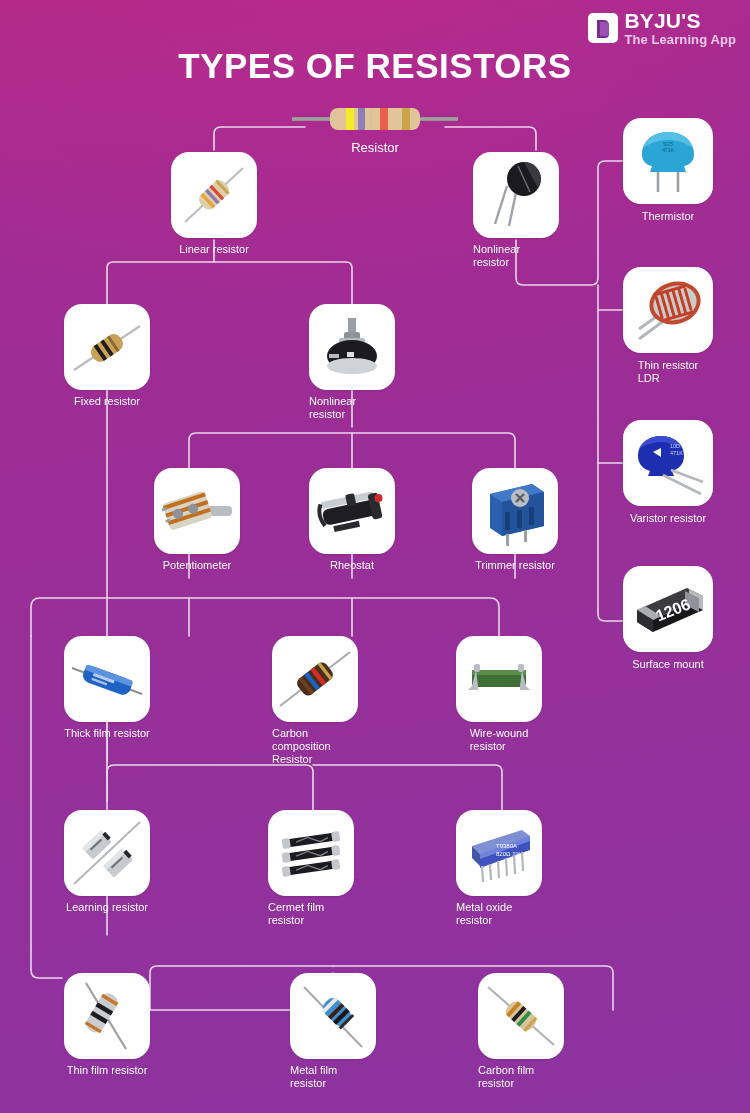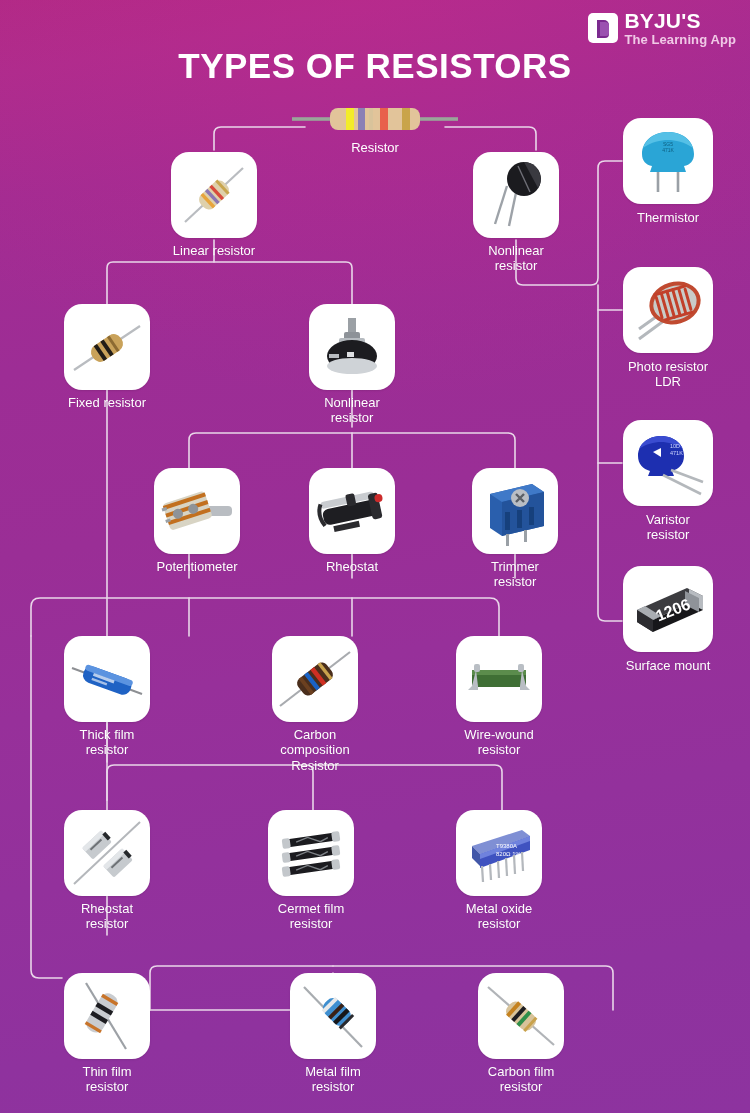--- a/index.html
+++ b/index.html
@@ -39,21 +39,21 @@
 
   
   .node{position:absolute;display:flex;flex-direction:column;align-items:center;}
   .card{
     background:#ffffff;border-radius:18px;
     display:flex;align-items:center;justify-content:center;
     overflow:hidden;box-shadow:0 1px 2px rgba(0,0,0,.10);
   }
   .card svg{display:block;}
   .lbl{
-    color:#ffffff;font-size:13px;text-align:center;margin-top:5px;
+    color:#ffffff;font-size:11px;margin-top:5px;
     line-height:1.18;white-space:pre-line;text-shadow:0 0 1px rgba(0,0,0,.15);
   }
   .node.right .lbl{margin-top:6px;}
 
   
   .root{position:absolute;left:0;top:104px;width:750px;display:flex;flex-direction:column;align-items:center;}
   .root .rcap{color:#ffffff;font-size:13px;margin-top:2px;}
 </style>
 </head>
 <body>
@@ -308,21 +308,21 @@
           <rect x="44" y="31" width="4" height="8" fill="#25282b"></rect>
         </g>
         <g transform="rotate(-43 54 53)">
           <rect x="41" y="45" width="26" height="16" rx="2" fill="#c6cace"></rect>
           <rect x="41" y="45" width="26" height="5" fill="#e3e6e9"></rect>
           <rect x="46" y="51" width="15" height="2" fill="#6e7276"></rect>
           <rect x="65" y="49" width="4" height="8" fill="#25282b"></rect>
         </g>
       </svg>
     </div>
-    <div class="lbl">Rheostat resistor</div>
+    <div class="lbl">Learning resistor</div>
   </div>
 
   <div class="node" style="left:268px;top:810px;width:86px;">
     <div class="card" style="width:86px;height:86px;">
       <g></g>
       <svg width="86" height="86" viewBox="0 0 86 86">
         <g transform="rotate(-8 43 30)">
           <rect x="18" y="26" width="50" height="8" rx="2" fill="#1b1b1f"></rect>
           <rect x="14" y="25" width="8" height="10" rx="2" fill="#c3c7cb"></rect>
           <rect x="64" y="25" width="8" height="10" rx="2" fill="#c3c7cb"></rect>
@@ -443,21 +443,21 @@
             <rect x="46" y="21" width="3" height="30" rx="1.5"></rect>
             <rect x="52" y="21" width="3" height="30" rx="1.5"></rect>
             <rect x="58" y="22" width="3" height="28" rx="1.5"></rect>
             <rect x="64" y="24" width="3" height="24" rx="1.5"></rect>
             <rect x="34" y="21" width="33" height="3"></rect>
             <rect x="37" y="48" width="30" height="3"></rect>
           </g>
         </g>
       </svg>
     </div>
-    <div class="lbl">Photo resistor
+    <div class="lbl">Thin resistor
 LDR</div>
   </div>
 
   <div class="node right" style="left:623px;top:420px;width:90px;">
     <div class="card" style="width:90px;height:86px;">
       <svg width="90" height="86" viewBox="0 0 90 86">
         <path d="M38 16 c-14 0 -23 9 -23 20 c0 8 5 13 12 15 l-2 5 h26 l-2 -5 c7 -2 12 -7 12 -15 c0 -11 -9 -20 -23 -20 z" fill="#1d2fb0"></path>
         <path d="M38 16 c-11 0 -19 6 -22 13 c7 -5 15 -7 22 -7 c7 0 15 2 22 7 c-3 -7 -11 -13 -22 -13 z" fill="#3a4cd0"></path>
         <polygon points="30,32 38,28 38,37" fill="#ffffff"></polygon>
         <text x="47" y="28" font-family="'Liberation Sans',sans-serif" font-size="5.5" fill="#cfd6ff">10D</text>

